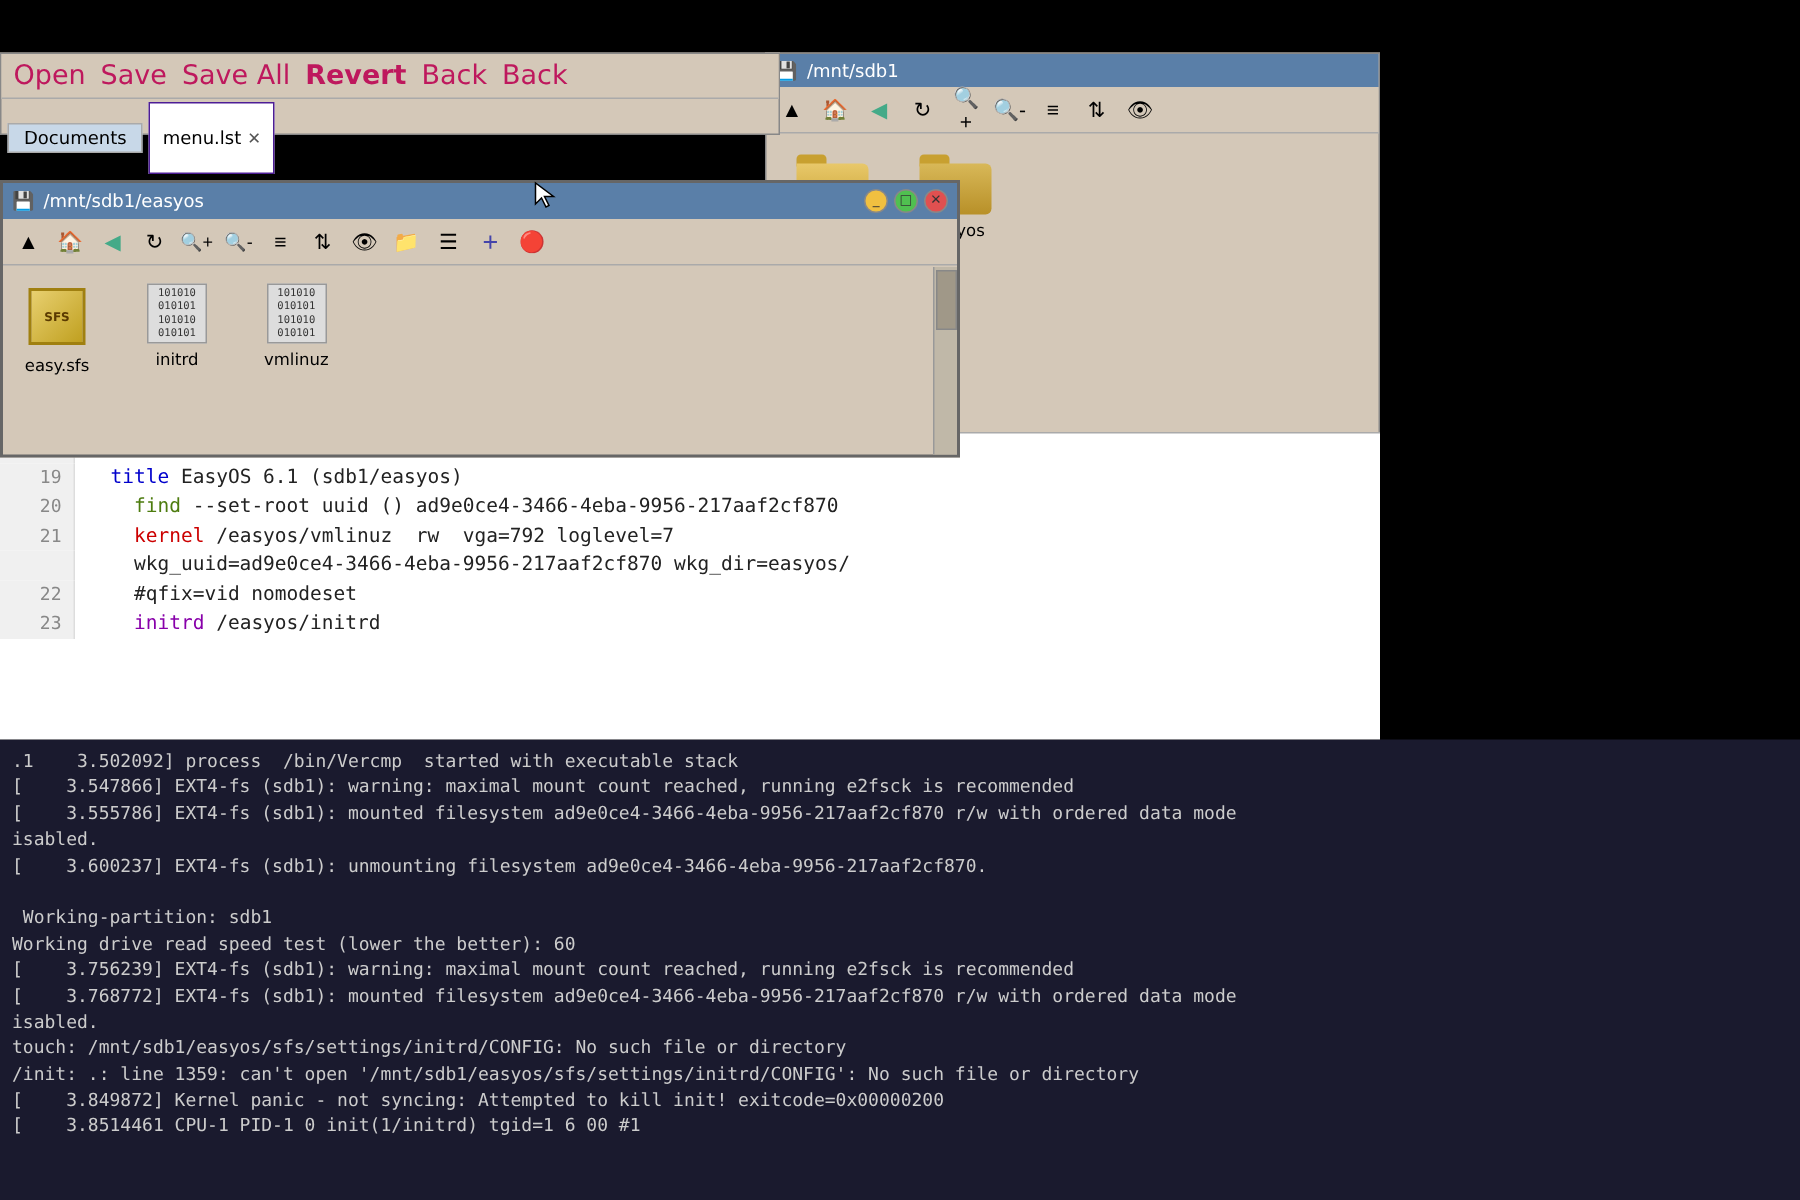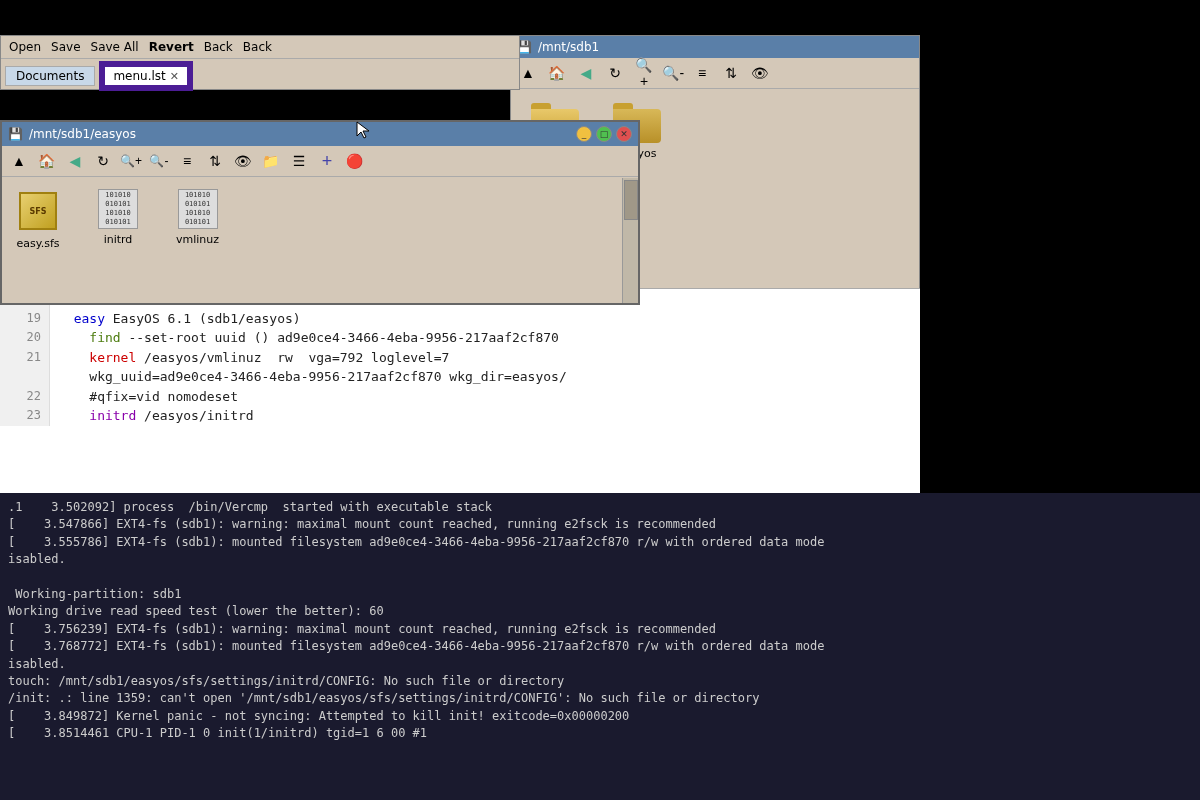--- a/index.html
+++ b/index.html
@@ -103,33 +103,33 @@
     }
     .editor-menubar {
       background: #d4c8b8;
       display: flex;
       gap: 10px;
       padding: 4px 8px;
       border-bottom: 1px solid #aaa;
     }
     .editor-menubar span {
       cursor: pointer;
-      font-size: 12px;
-      color: #000000;
+      font-size: 18px;
+      color: #be185d;
     }
     .editor-tabs {
       display: flex;
       align-items: center;
       padding: 2px 4px;
       gap: 4px;
     }
     .editor-tab {
       background: #e8e0d0;
-      border: 6px solid #4c1d95;
-      padding: 2px 8px;
+      border: 1px solid #4c1d95;
+      padding: 16px 8px;
       font-size: 12px;
       cursor: pointer;
       display: flex;
       align-items: center;
       gap: 4px;
     }
     .editor-tab.active { background: #fff; }
     .tab-close {
       font-size: 11px;
       cursor: pointer;
@@ -412,21 +412,21 @@
   </svg>
 </div>
 
 <div class="editor-content">
   <div class="editor-line">
     <span class="line-num">18</span>
     <span class="line-content"> </span>
   </div>
   <div class="editor-line">
     <span class="line-num">19</span>
-    <span class="line-content">  <span class="kw-title">easy</span> EasyOS 6.1 (sdb1/easyos)</span>
+    <span class="line-content">  <span class="kw-title">title</span> EasyOS 6.1 (sdb1/easyos)</span>
   </div>
   <div class="editor-line">
     <span class="line-num">20</span>
     <span class="line-content">    <span class="kw-find">find</span> --set-root uuid () ad9e0ce4-3466-4eba-9956-217aaf2cf870</span>
   </div>
   <div class="editor-line">
     <span class="line-num">21</span>
     <span class="line-content">    <span class="kw-kernel">kernel</span> /easyos/vmlinuz  rw  vga=792 loglevel=7</span>
   </div>
   <div class="editor-line">
@@ -441,20 +441,21 @@
     <span class="line-num">23</span>
     <span class="line-content">    <span class="kw-initrd">initrd</span> /easyos/initrd</span>
   </div>
 </div>
 
 <div class="terminal">
   <div class="terminal-line">.1    3.502092] process  /bin/Vercmp  started with executable stack</div>
   <div class="terminal-line">[    3.547866] EXT4-fs (sdb1): warning: maximal mount count reached, running e2fsck is recommended</div>
   <div class="terminal-line">[    3.555786] EXT4-fs (sdb1): mounted filesystem ad9e0ce4-3466-4eba-9956-217aaf2cf870 r/w with ordered data mode</div>
   <div class="terminal-line">isabled.</div>
+  <div class="terminal-line">[    3.600237] EXT4-fs (sdb1): unmounting filesystem ad9e0ce4-3466-4eba-9956-217aaf2cf870.</div>
   <div class="terminal-line"> </div>
   <div class="terminal-line"> Working-partition: sdb1</div>
   <div class="terminal-line">Working drive read speed test (lower the better): 60</div>
   <div class="terminal-line">[    3.756239] EXT4-fs (sdb1): warning: maximal mount count reached, running e2fsck is recommended</div>
   <div class="terminal-line">[    3.768772] EXT4-fs (sdb1): mounted filesystem ad9e0ce4-3466-4eba-9956-217aaf2cf870 r/w with ordered data mode</div>
   <div class="terminal-line">isabled.</div>
   <div class="terminal-line">touch: /mnt/sdb1/easyos/sfs/settings/initrd/CONFIG: No such file or directory</div>
   <div class="terminal-line">/init: .: line 1359: can't open '/mnt/sdb1/easyos/sfs/settings/initrd/CONFIG': No such file or directory</div>
   <div class="terminal-line">[    3.849872] Kernel panic - not syncing: Attempted to kill init! exitcode=0x00000200</div>
   <div class="terminal-line">[    3.8514461 CPU-1 PID-1 0 init(1/initrd) tgid=1 6 00 #1</div>

